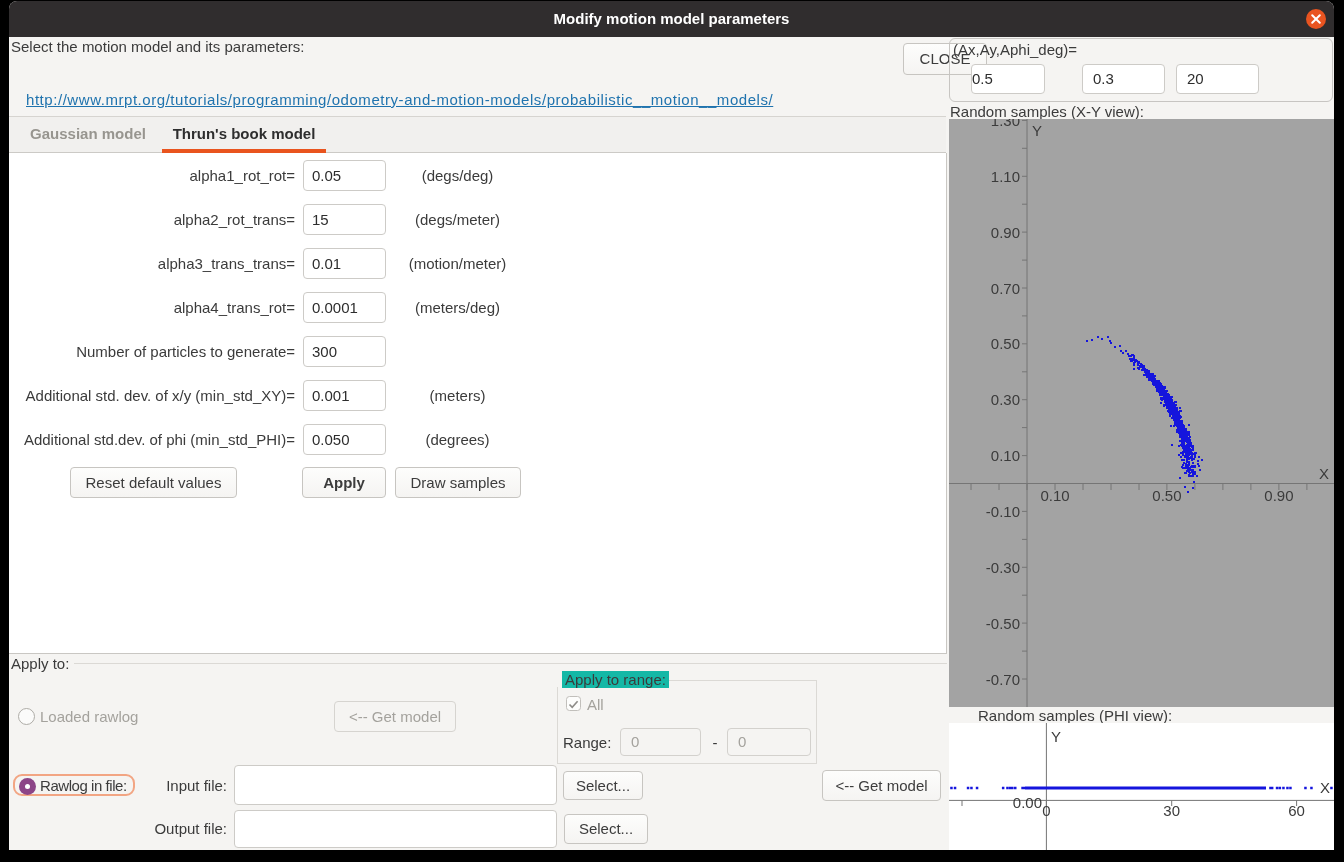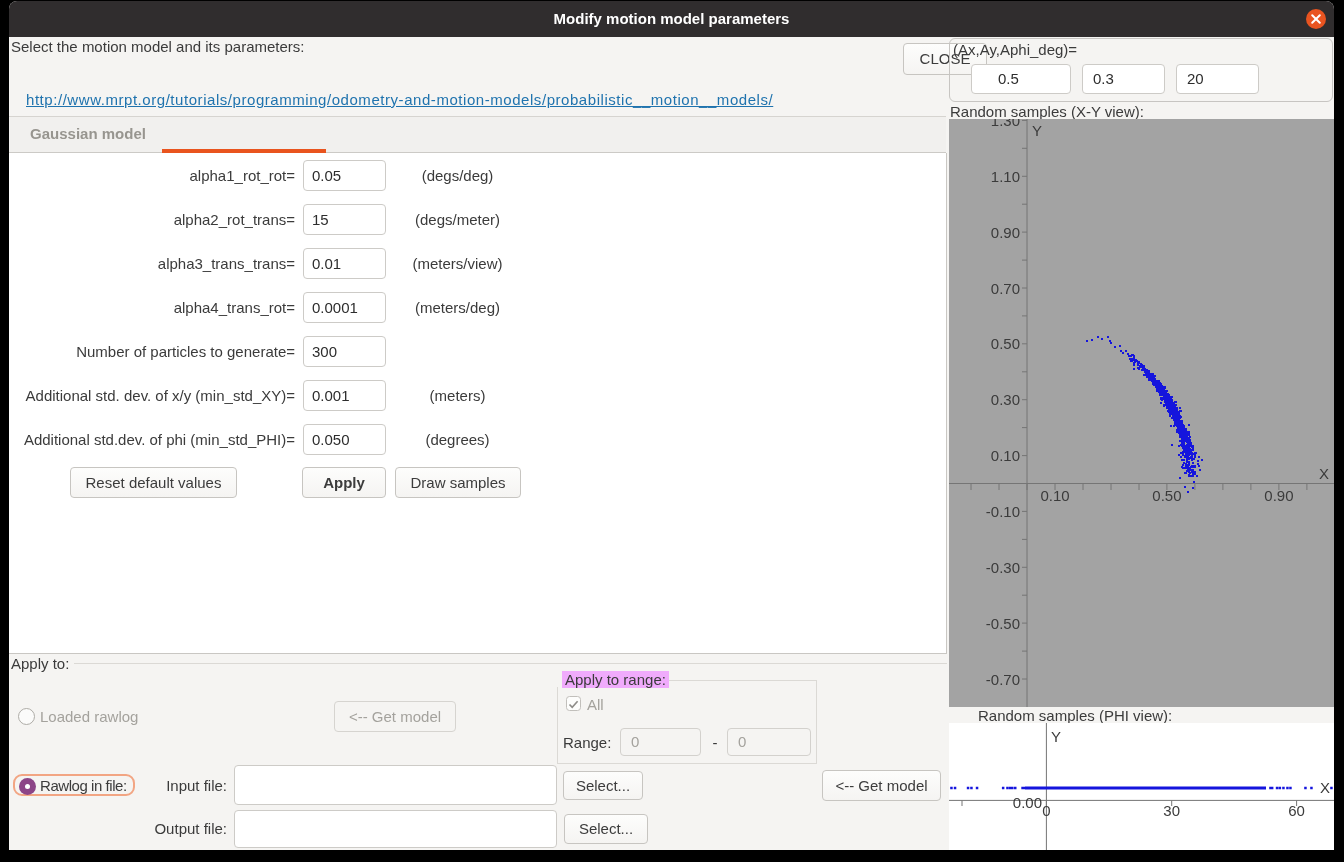--- a/index.html
+++ b/index.html
@@ -22,34 +22,35 @@
         <path d="M6.2 6.2 L13.8 13.8 M13.8 6.2 L6.2 13.8" stroke="#fff" stroke-width="2" stroke-linecap="round"></path>
       </svg>
  </div>
 
  <div style="left:2px;top:37px;">Select the motion model and its parameters:</div>
  <div class="btn" style="left:851px;top:42px;width:82px;height:30px;line-height:30px;margin-left:43px;">CLOSE</div>
  <div style="left:17px;top:90px;color:#1f73ae;text-decoration:underline;letter-spacing:0.55px;">http://www.mrpt.org/tutorials/programming/odometry-and-motion-models/probabilistic__motion__models/</div>
 
  <div style="left:0;top:115px;width:937px;height:35px;background:#f1f0ee;border-top:1px solid #d6d4d0;border-bottom:1px solid #cccac6;"></div>
  <div style="left:18px;top:115px;width:122px;height:36px;line-height:36px;text-align:center;font-weight:bold;color:#97958f;">Gaussian model</div>
+ <div style="left:153px;top:115px;width:164px;height:36px;line-height:36px;text-align:center;font-weight:bold;color:#2e2e2e;">Thrun's book model</div>
  <div style="left:153px;top:148px;width:164px;height:4px;background:#e9541e;"></div>
  <div style="left:0;top:152px;width:937px;height:500px;background:#fff;border-right:1px solid #c9c7c3;border-bottom:1px solid #c9c7c3;"></div>
 
  <div style="left:0;top:166px;width:286px;text-align:right;">alpha1_rot_rot=</div>
  <div class="inp" style="left:294px;top:159px;width:73px;height:29px;line-height:29px;padding-left:8px;">0.05</div>
  <div style="left:371px;top:166px;width:155px;text-align:center;">(degs/deg)</div>
 
  <div style="left:0;top:210px;width:286px;text-align:right;">alpha2_rot_trans=</div>
  <div class="inp" style="left:294px;top:203px;width:73px;height:29px;line-height:29px;padding-left:8px;">15</div>
  <div style="left:371px;top:210px;width:155px;text-align:center;">(degs/meter)</div>
 
  <div style="left:0;top:254px;width:286px;text-align:right;">alpha3_trans_trans=</div>
  <div class="inp" style="left:294px;top:247px;width:73px;height:29px;line-height:29px;padding-left:8px;">0.01</div>
- <div style="left:371px;top:254px;width:155px;text-align:center;">(meters/view)</div>
+ <div style="left:371px;top:254px;width:155px;text-align:center;">(motion/meter)</div>
 
  <div style="left:0;top:298px;width:286px;text-align:right;">alpha4_trans_rot=</div>
  <div class="inp" style="left:294px;top:291px;width:73px;height:29px;line-height:29px;padding-left:8px;">0.0001</div>
  <div style="left:371px;top:298px;width:155px;text-align:center;">(meters/deg)</div>
 
  <div style="left:0;top:342px;width:286px;text-align:right;">Number of particles to generate=</div>
  <div class="inp" style="left:294px;top:335px;width:73px;height:29px;line-height:29px;padding-left:8px;">300</div>
 
  <div style="left:0;top:386px;width:286px;text-align:right;">Additional std. dev. of x/y (min_std_XY)=</div>
  <div class="inp" style="left:294px;top:379px;width:73px;height:29px;line-height:29px;padding-left:8px;">0.001</div>
@@ -63,21 +64,21 @@
  <div class="btn" style="left:293px;top:466px;width:82px;height:29px;line-height:29px;font-weight:bold;">Apply</div>
  <div class="btn" style="left:386px;top:466px;width:124px;height:29px;line-height:29px;">Draw samples</div>
 
  <div style="left:2px;top:654px;">Apply to:</div>
  <div class="gline" style="left:65px;top:662px;width:873px;height:1px;"></div>
 
  <div style="left:9px;top:707px;width:17px;height:17px;border:1px solid #aeaca7;border-radius:50%;background:#fbfbfa;box-sizing:border-box;"></div>
  <div class="dis" style="left:31px;top:707px;">Loaded rawlog</div>
  <div class="btn dis" style="left:325px;top:700px;width:120px;height:29px;line-height:29px;border-color:#d6d4d0;background:#f5f4f2;">&lt;-- Get model</div>
 
- <div style="left:553px;top:670px;background:#f0abfc;padding:0 3px;z-index:3;">Apply to range:</div>
+ <div style="left:553px;top:670px;background:#14b8a6;padding:0 3px;z-index:3;">Apply to range:</div>
  <div class="gline" style="left:657px;top:679px;width:150px;height:1px;"></div>
  <div class="gline" style="left:548px;top:686px;width:1px;height:77px;"></div>
  <div class="gline" style="left:548px;top:762px;width:259px;height:1px;"></div>
  <div class="gline" style="left:807px;top:679px;width:1px;height:84px;"></div>
 
  <div style="left:557px;top:695px;width:15px;height:15px;border:1px solid #c1bfbb;border-radius:3.5px;background:#fdfdfc;box-sizing:border-box;">
    <svg width="13" height="13">
         <path d="M2.5 6.5 L5.2 9.4 L10.6 3.2" fill="none" stroke="#8e8c88" stroke-width="1.6"></path>
       </svg>
  </div>
@@ -97,21 +98,21 @@
  <div class="btn" style="left:554px;top:770px;width:78px;height:27px;line-height:27px;">Select...</div>
 
  <div style="left:0;top:819px;width:218px;text-align:right;">Output file:</div>
  <div class="inp" style="left:225px;top:809px;width:321px;height:36px;"></div>
  <div class="btn" style="left:555px;top:813px;width:82px;height:28px;line-height:28px;">Select...</div>
 
  <div class="btn" style="left:813px;top:769px;width:117px;height:29px;line-height:29px;">&lt;-- Get model</div>
 
  <div style="left:940px;top:37px;width:382px;height:62px;border:1px solid #c7c5c2;border-radius:6px;"></div>
  <div style="left:944px;top:40px;">(Ax,Ay,Aphi_deg)=</div>
- <div class="inp" style="left:962px;top:63px;width:72px;height:28px;line-height:28px;padding-left:26px;">0.5</div>
+ <div class="inp" style="left:962px;top:63px;width:72px;height:28px;line-height:28px;padding-left:0;">0.5</div>
  <div class="inp" style="left:1073px;top:63px;width:71px;height:28px;line-height:28px;padding-left:10px;">0.3</div>
  <div class="inp" style="left:1167px;top:63px;width:71px;height:28px;line-height:28px;padding-left:10px;">20</div>
 
  <div style="left:941px;top:102px;">Random samples (X-Y view):</div>
  <div style="left:940px;top:118px;width:385px;height:588px;background:#a3a3a3;">
    <svg width="385" height="588">
      <g stroke="#757575" stroke-width="1">
           <line x1="78" y1="0" x2="78" y2="588"></line>
           <line x1="0" y1="364.5" x2="385" y2="364.5"></line>
           <line x1="73" y1="1.4" x2="78" y2="1.4"></line>

